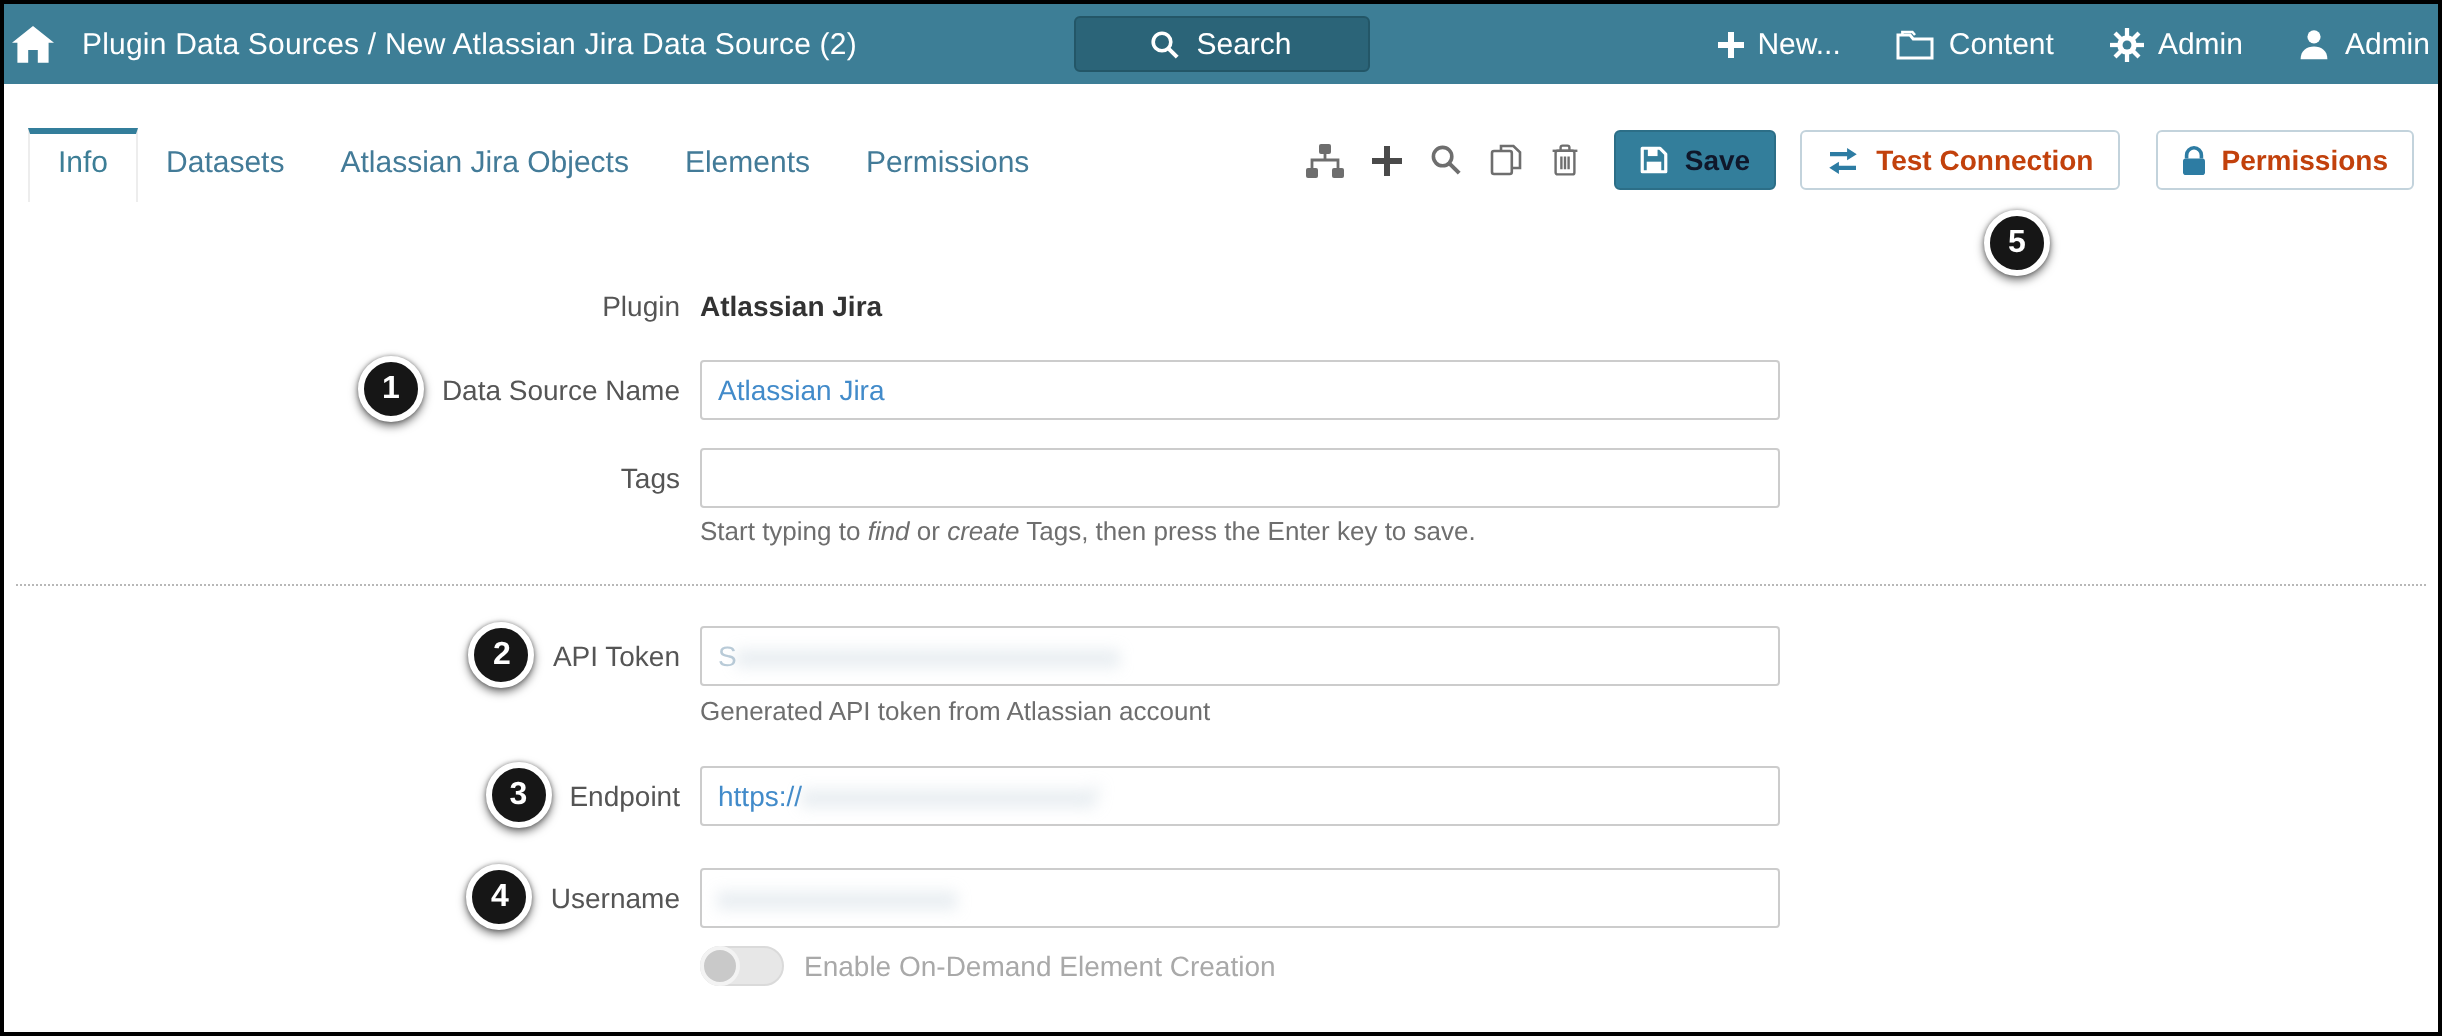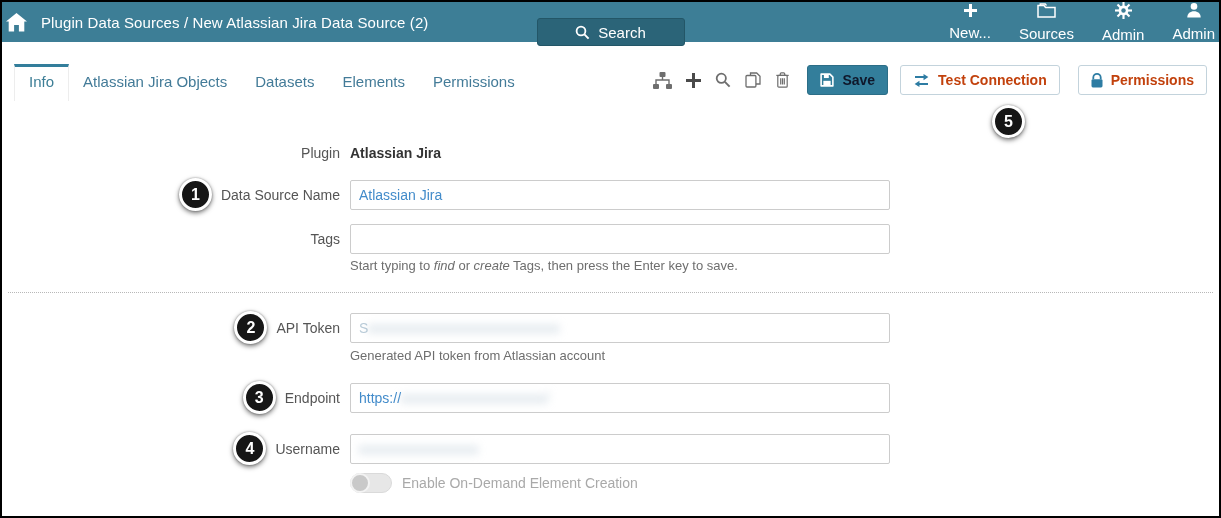--- a/index.html
+++ b/index.html
@@ -9,27 +9,27 @@
     position:relative; overflow:hidden; margin:0 auto;
   }
   
   .topbar{
     height:40px; background:#3d7e96; display:flex; align-items:center;
     padding:0 4px; color:#fff; position:relative;
   }
   .home-btn{ display:flex; align-items:center; cursor:pointer; }
   .breadcrumb{ margin-left:14px; font-size:15px; letter-spacing:.1px; }
   .search-btn{
-    position:absolute; left:50%; top:16px; transform:translateX(-50%);
+    position:absolute; left:50%; top:6px; transform:translateX(-50%);
     width:148px; height:28px; background:#2b6478; border:1px solid #235667;
     border-radius:3px; color:#fff; display:flex; align-items:center;
     justify-content:center; gap:8px; font-size:15px; cursor:pointer;
   }
   .top-nav{ margin-left:auto; display:flex; align-items:center; gap:28px; }
-  .top-nav-item{ display:flex; align-items:center; gap:7px; font-size:15px; cursor:pointer; white-space:nowrap;flex-direction:column; }
+  .top-nav-item{ display:flex; align-items:center; gap:7px; font-size:15px; cursor:pointer; white-space:nowrap; }
   
   .tabrow{
     margin-top:22px; padding:0 12px; display:flex; align-items:flex-end;
   }
   .tabs{ display:flex; align-items:flex-end; }
   .tab{
     padding:9px 14px 11px; font-size:15px; color:#437b98; cursor:pointer; white-space:nowrap;
   }
   .tab.active{
     background:#fff; border-top:3px solid #337e9b; border-left:1px solid #ededed;
@@ -104,21 +104,21 @@
         <svg width="13" height="13" viewBox="0 0 13 13">
           <path d="M5 0 h3 v5 h5 v3 h-5 v5 H5 V8 H0 V5 h5 z" fill="#fff"></path>
         </svg>
         <span>New...</span>
       </span>
       <span class="top-nav-item">
         <svg width="19" height="15" viewBox="0 0 19 15">
           <path d="M1 2.5 h6 l1.6 2 H18 v9.5 H1 z" fill="none" stroke="#fff" stroke-width="1.5"></path>
           <path d="M3.2 2.5 V1 h5 l1.3 1.5" fill="none" stroke="#fff" stroke-width="1.3"></path>
         </svg>
-        <span>Sources</span>
+        <span>Content</span>
       </span>
       <span class="top-nav-item">
         <svg width="17" height="17" viewBox="0 0 16 16" fill="#fff">
           <rect x="7" y="0" width="2" height="4"></rect>
             <rect x="7" y="12" width="2" height="4"></rect>
           <rect x="0" y="7" width="4" height="2"></rect>
             <rect x="12" y="7" width="4" height="2"></rect>
           <rect x="7" y="0" width="2" height="4" transform="rotate(45 8 8)"></rect>
           <rect x="7" y="12" width="2" height="4" transform="rotate(45 8 8)"></rect>
           <rect x="0" y="7" width="4" height="2" transform="rotate(45 8 8)"></rect>
@@ -134,22 +134,22 @@
           <path d="M1.3 15.6 c0-4.2 3-6.3 6.7-6.3 s6.7 2.1 6.7 6.3 z"></path>
         </svg>
         <span>Admin</span>
       </span>
     </span>
   </div>
 
   <div class="tabrow">
     <div class="tabs">
       <span class="tab active">Info</span>
+      <span class="tab">Datasets</span>
       <span class="tab">Atlassian Jira Objects</span>
-      <span class="tab">Datasets</span>
       <span class="tab">Elements</span>
       <span class="tab">Permissions</span>
     </div>
 
     <div class="toolbar">
       <span class="tool-icon">
         <svg width="19" height="17" viewBox="0 0 19 17">
           <rect x="6.5" y="0" width="6" height="5" rx="1" fill="#6e6e6e"></rect>
           <path d="M9.5 5 v3 M3 12 V8 h13 v4" stroke="#6e6e6e" stroke-width="1.4" fill="none"></path>
           <rect x="0" y="12" width="6" height="5" rx="1" fill="#6e6e6e"></rect>

